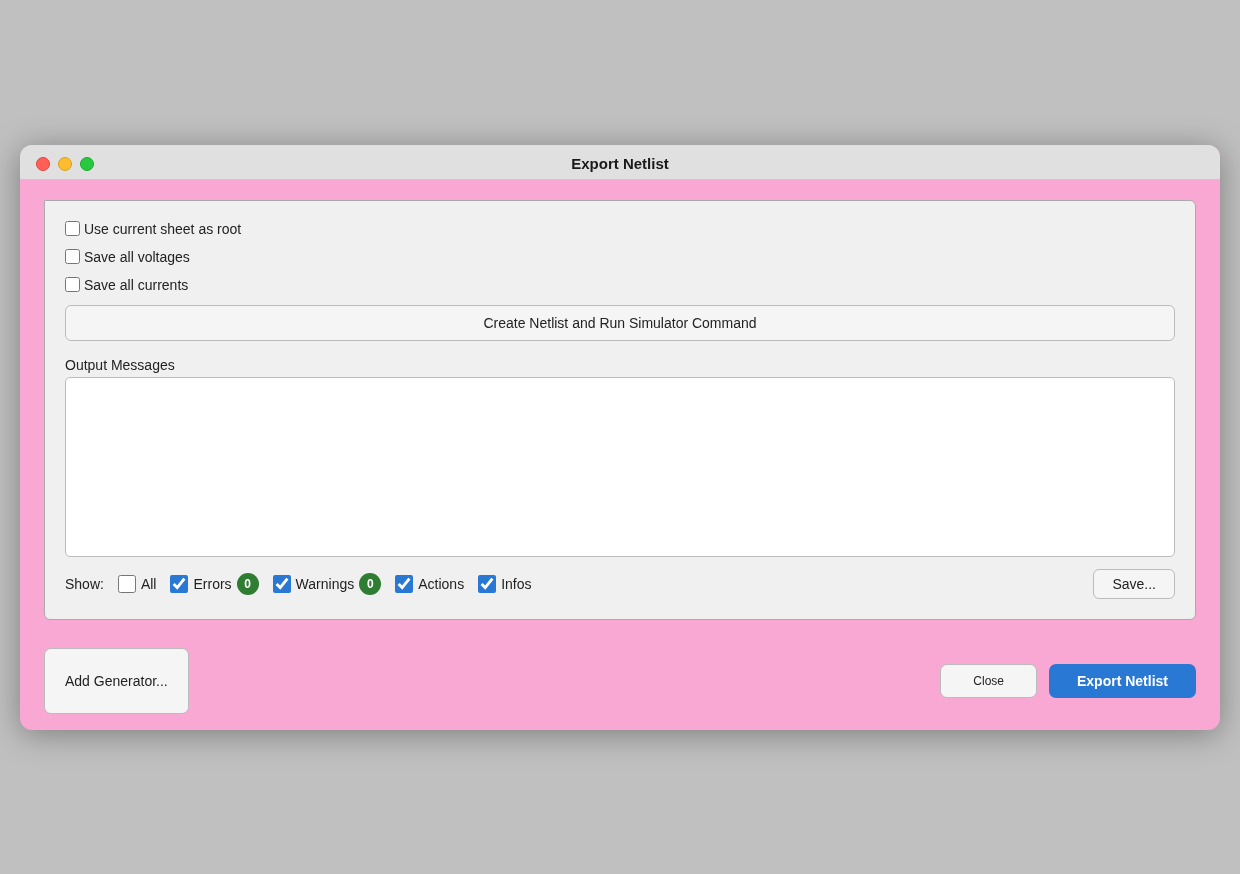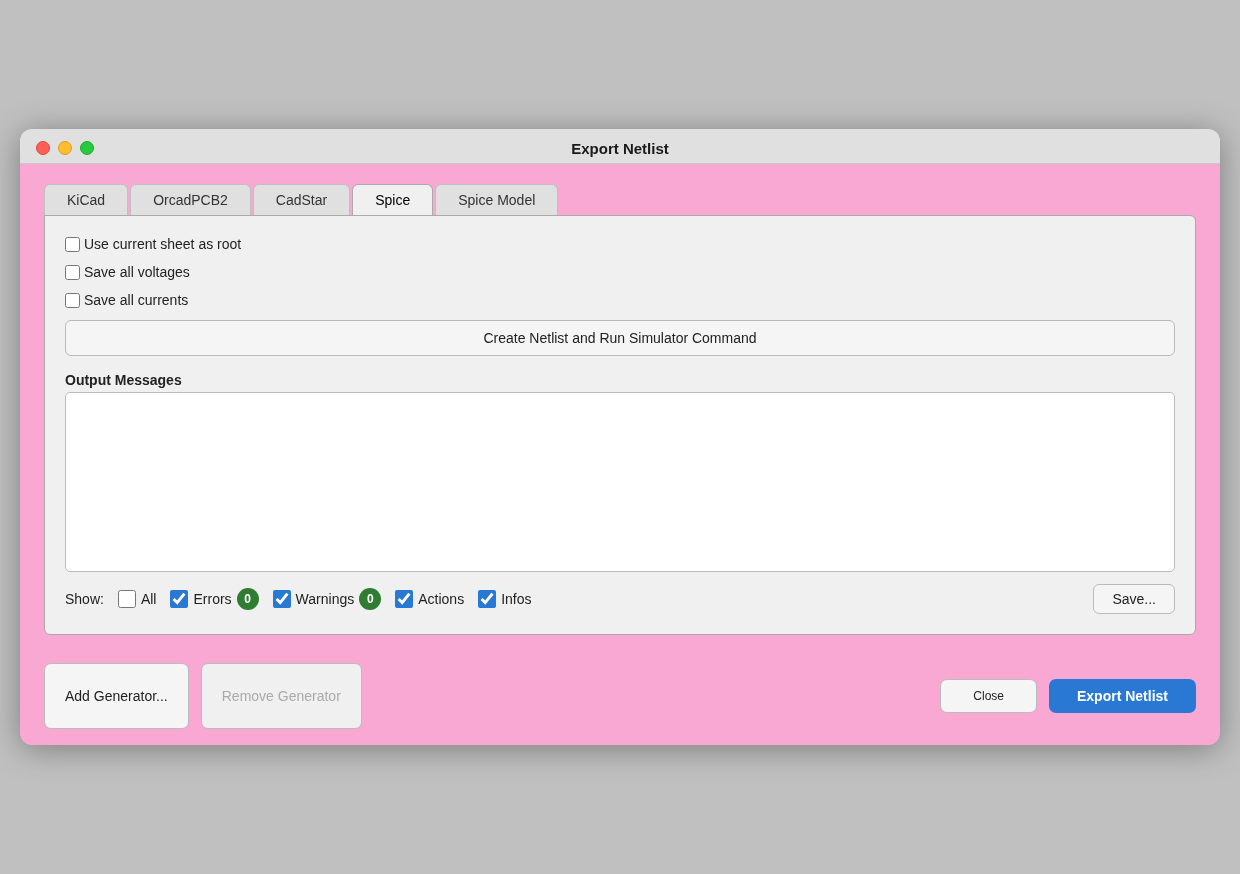--- a/index.html
+++ b/index.html
@@ -147,21 +147,20 @@
       color: #222;
       cursor: pointer;
       text-align: center;
     }
 
     
     .section-label {
       font-size: 14px;
       color: #222;
       margin-bottom: 4px;
-      font-weight: bold;
     }
 
     .output-box {
       background: #fff;
       border: 1px solid #bbb;
       border-radius: 5px;
       height: 180px;
       width: 100%;
     }
 
@@ -270,27 +269,20 @@
     <div class="traffic-lights">
       <div class="tl tl-close"></div>
       <div class="tl tl-min"></div>
       <div class="tl tl-max"></div>
     </div>
     <span class="window-title">Export Netlist</span>
   </div>
 
   <div class="content">
 
-    <div class="tabs">
-      <div class="tab">KiCad</div>
-      <div class="tab">OrcadPCB2</div>
-      <div class="tab">CadStar</div>
-      <div class="tab active">Spice</div>
-      <div class="tab">Spice Model</div>
-    </div>
 
     <div class="panel">
 
       <div class="checkbox-row">
         <input type="checkbox" style="">
         <span>Use current sheet as root</span>
       </div>
       <div class="checkbox-row">
         <input type="checkbox" style="">
         <span>Save all voltages</span>
@@ -338,18 +330,17 @@
           <span class="item-label">Infos</span>
         </div>
 
         <button class="save-btn">Save...</button>
       </div>
     </div>
   </div>
 
   <div class="bottom-bar">
     <button class="btn-secondary">Add Generator...</button>
-    <button class="btn-secondary disabled" disabled="">Remove Generator</button>
     <div class="spacer"></div>
     <button class="btn-close">Close</button>
     <button class="btn-primary">Export Netlist</button>
   </div>
 </div>
 
 </body></html>

